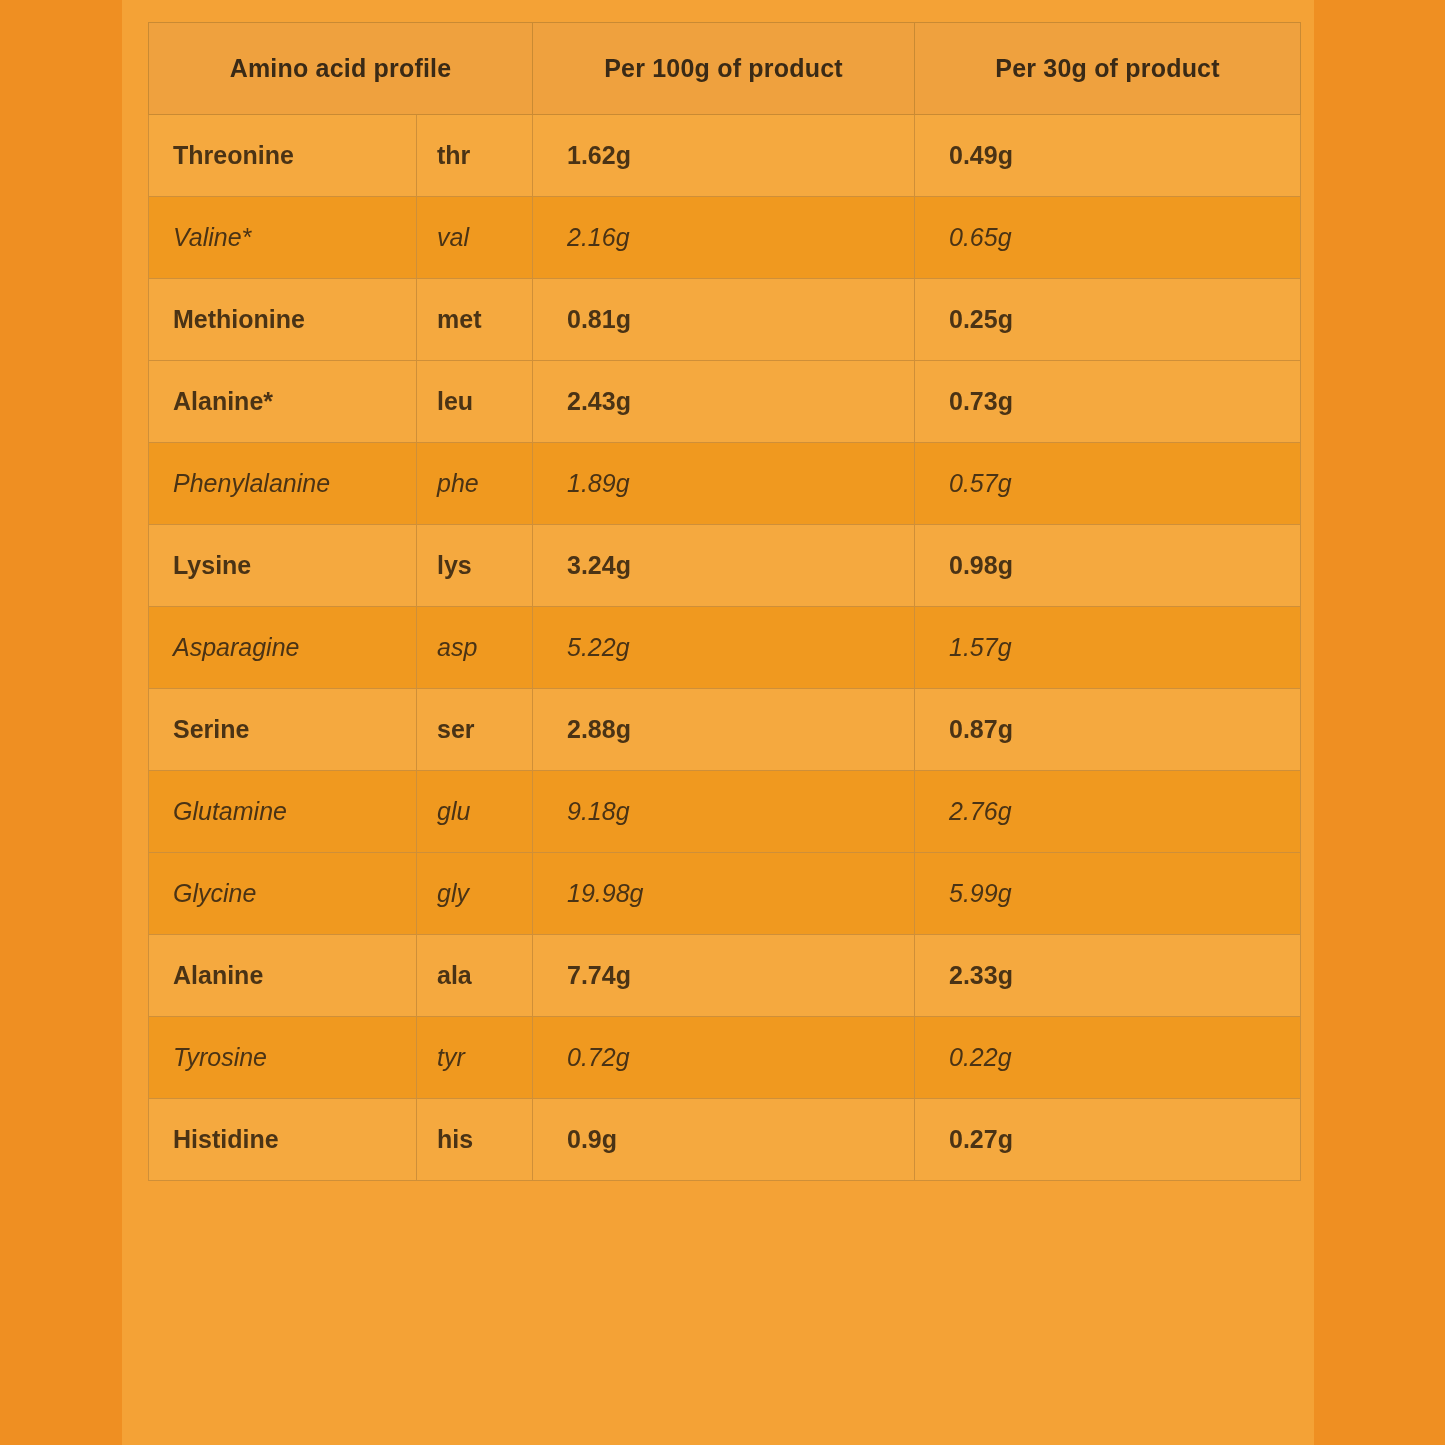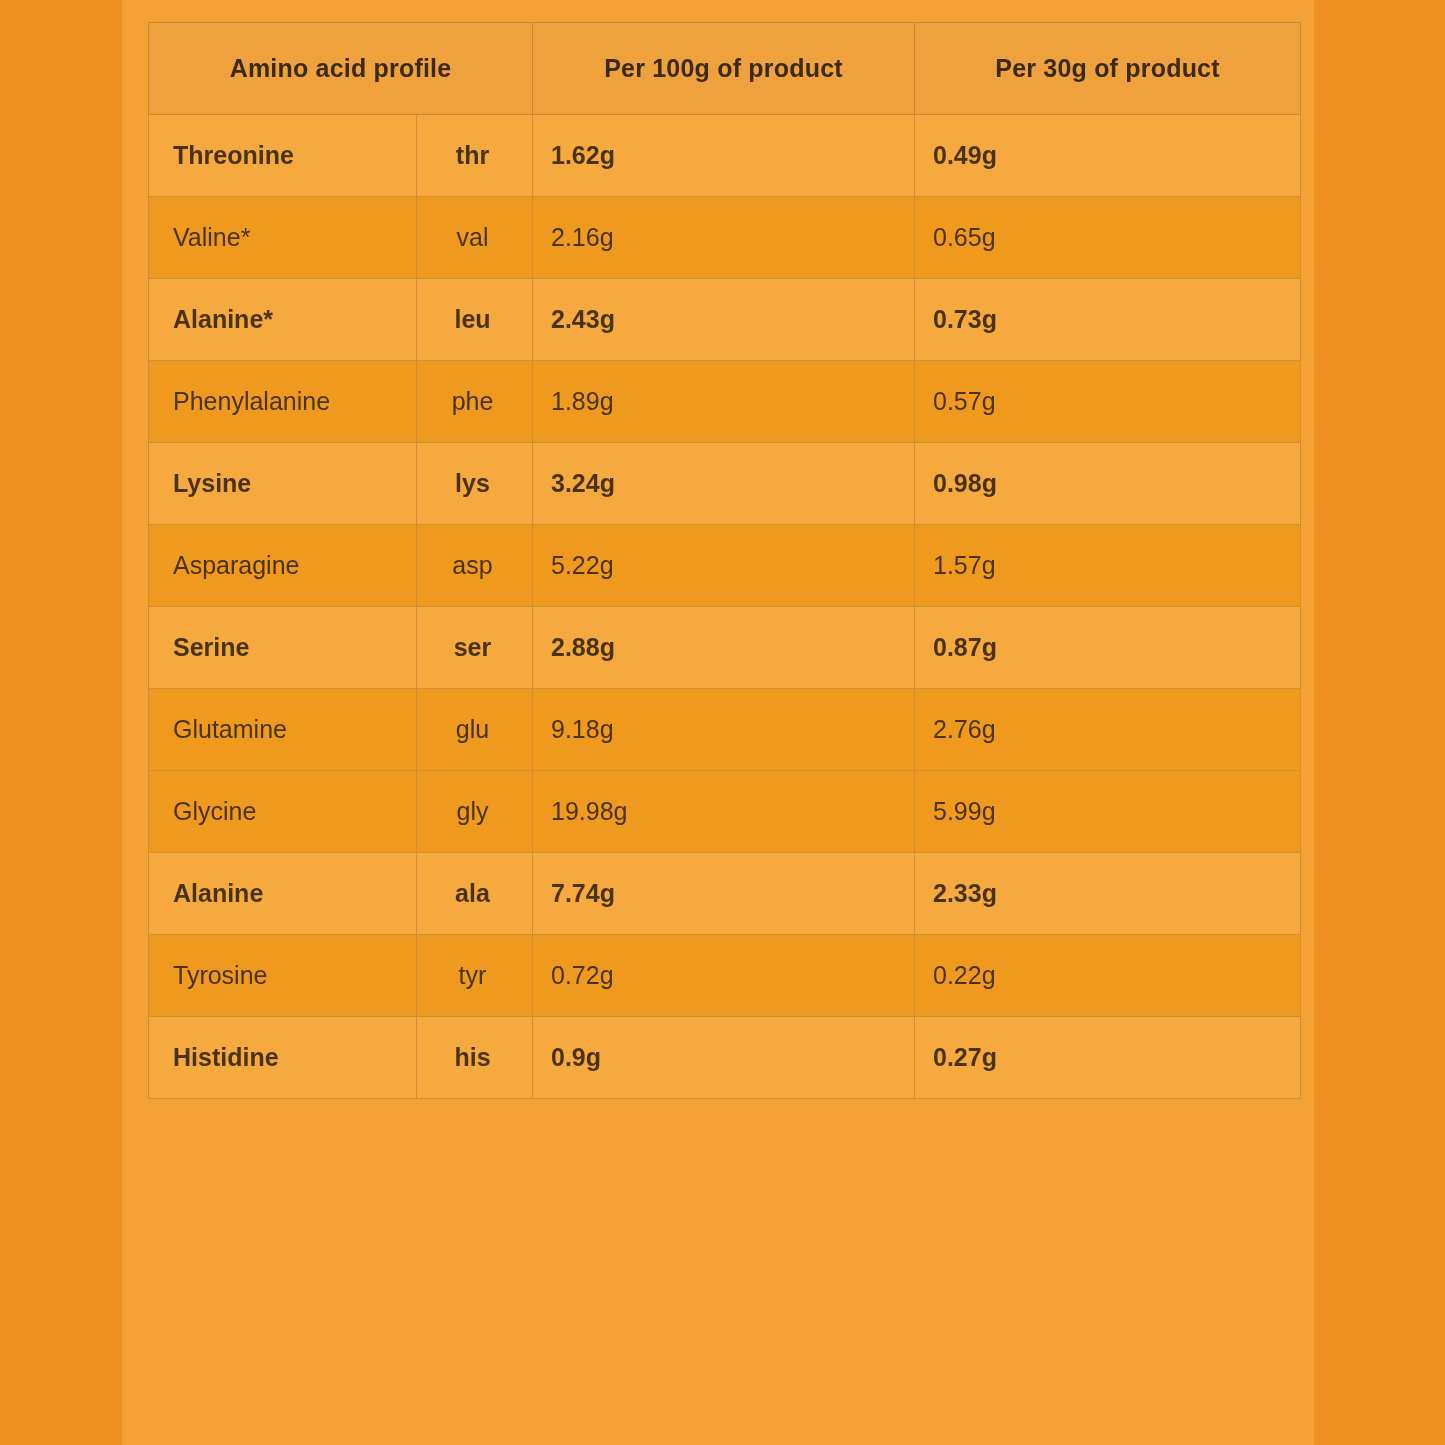--- a/index.html
+++ b/index.html
@@ -76,24 +76,24 @@
     color: #4a3315;
     text-align: left;
     vertical-align: middle;
     border: 1px solid #cf8f38;
     box-sizing: border-box;
     white-space: nowrap;
     overflow: hidden;
   }
 
   tbody tr.row-light td { background: #f5a93f; font-weight: bold; }
-  tbody tr.row-dark  td { background: #f0991f; }
-
-  td.cell-abbr { padding-left: 20px; text-align: center; }
-  td.cell-val  { padding-left: 18px; }
+  tbody tr.row-dark  td { background: #f0991f; font-style: italic; }
+
+  td.cell-abbr { padding-left: 20px; }
+  td.cell-val  { padding-left: 34px; }
 </style>
 </head>
 <body>
 
 <div id="page">
   <div id="content-panel">
     <div id="table-wrap">
 
       <table class="amino-table">
         <colgroup>
@@ -118,20 +118,26 @@
               <td class="cell-val">1.62g</td>
               <td class="cell-val">0.49g</td>
             </tr>
             <tr class="row-dark">
               <td class="cell-name">Valine*</td>
               <td class="cell-abbr">val</td>
               <td class="cell-val">2.16g</td>
               <td class="cell-val">0.65g</td>
             </tr>
             <tr class="row-light">
+              <td class="cell-name">Methionine</td>
+              <td class="cell-abbr">met</td>
+              <td class="cell-val">0.81g</td>
+              <td class="cell-val">0.25g</td>
+            </tr>
+            <tr class="row-light">
               <td class="cell-name">Alanine*</td>
               <td class="cell-abbr">leu</td>
               <td class="cell-val">2.43g</td>
               <td class="cell-val">0.73g</td>
             </tr>
             <tr class="row-dark">
               <td class="cell-name">Phenylalanine</td>
               <td class="cell-abbr">phe</td>
               <td class="cell-val">1.89g</td>
               <td class="cell-val">0.57g</td>

